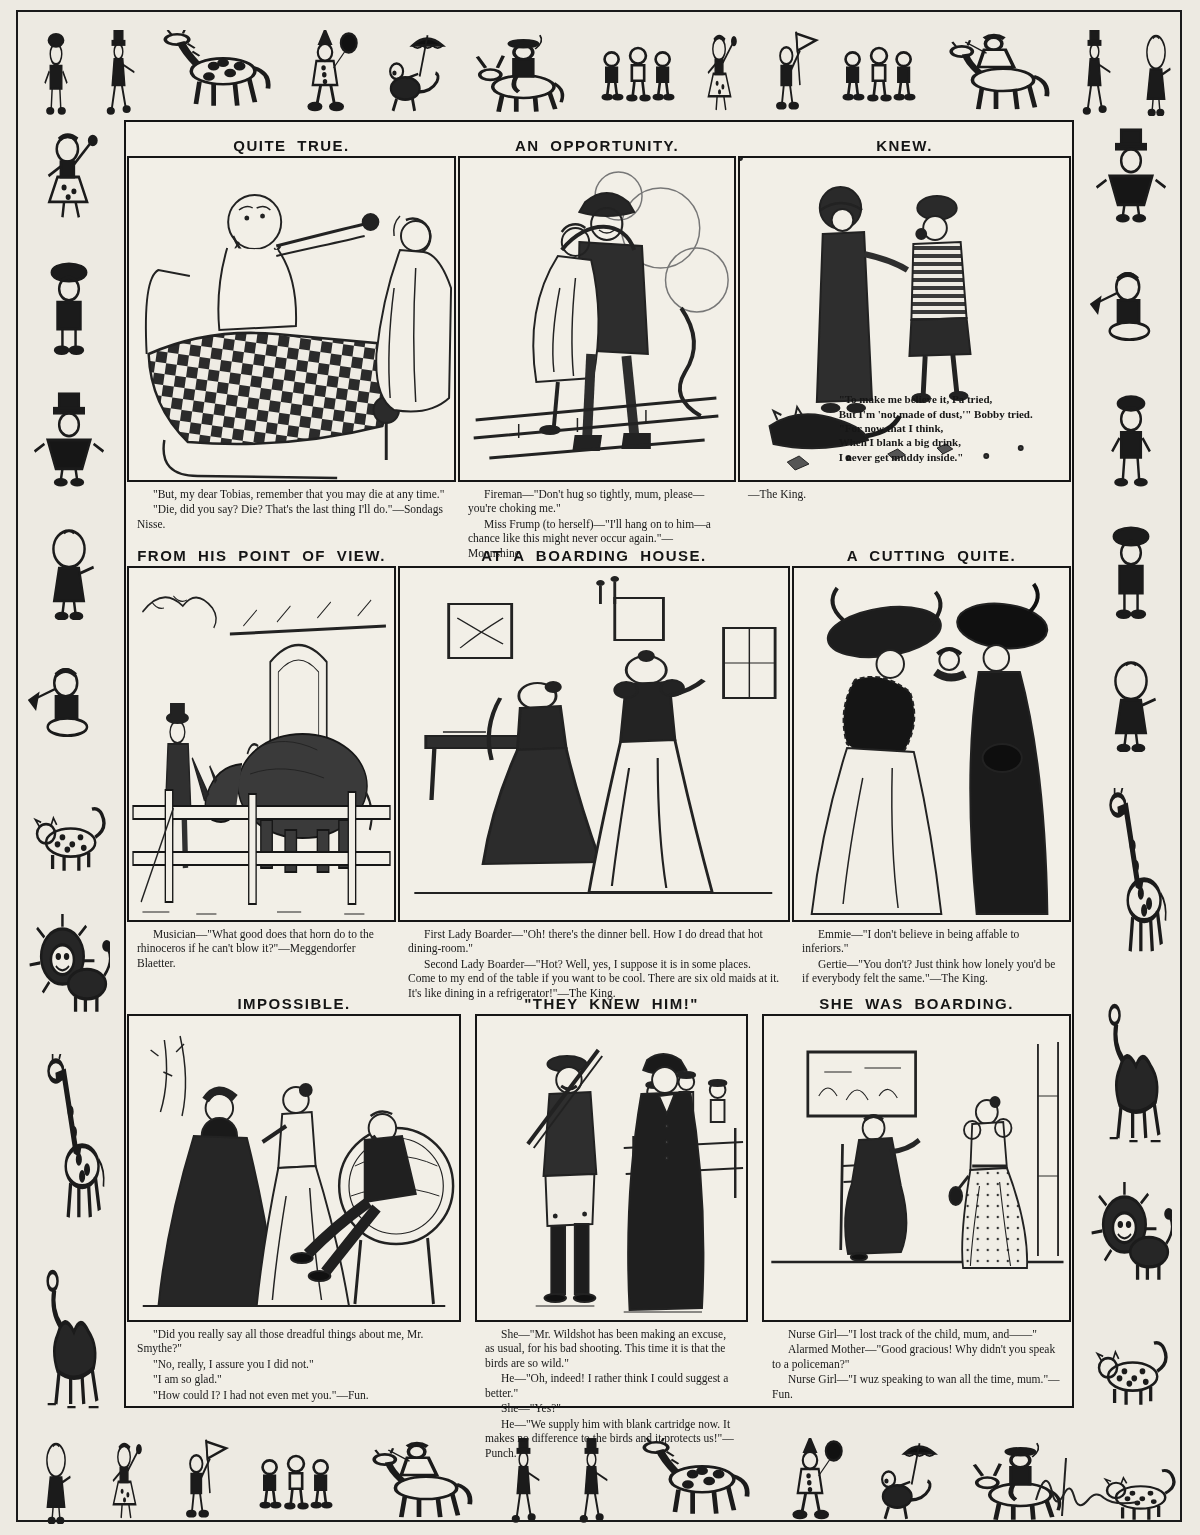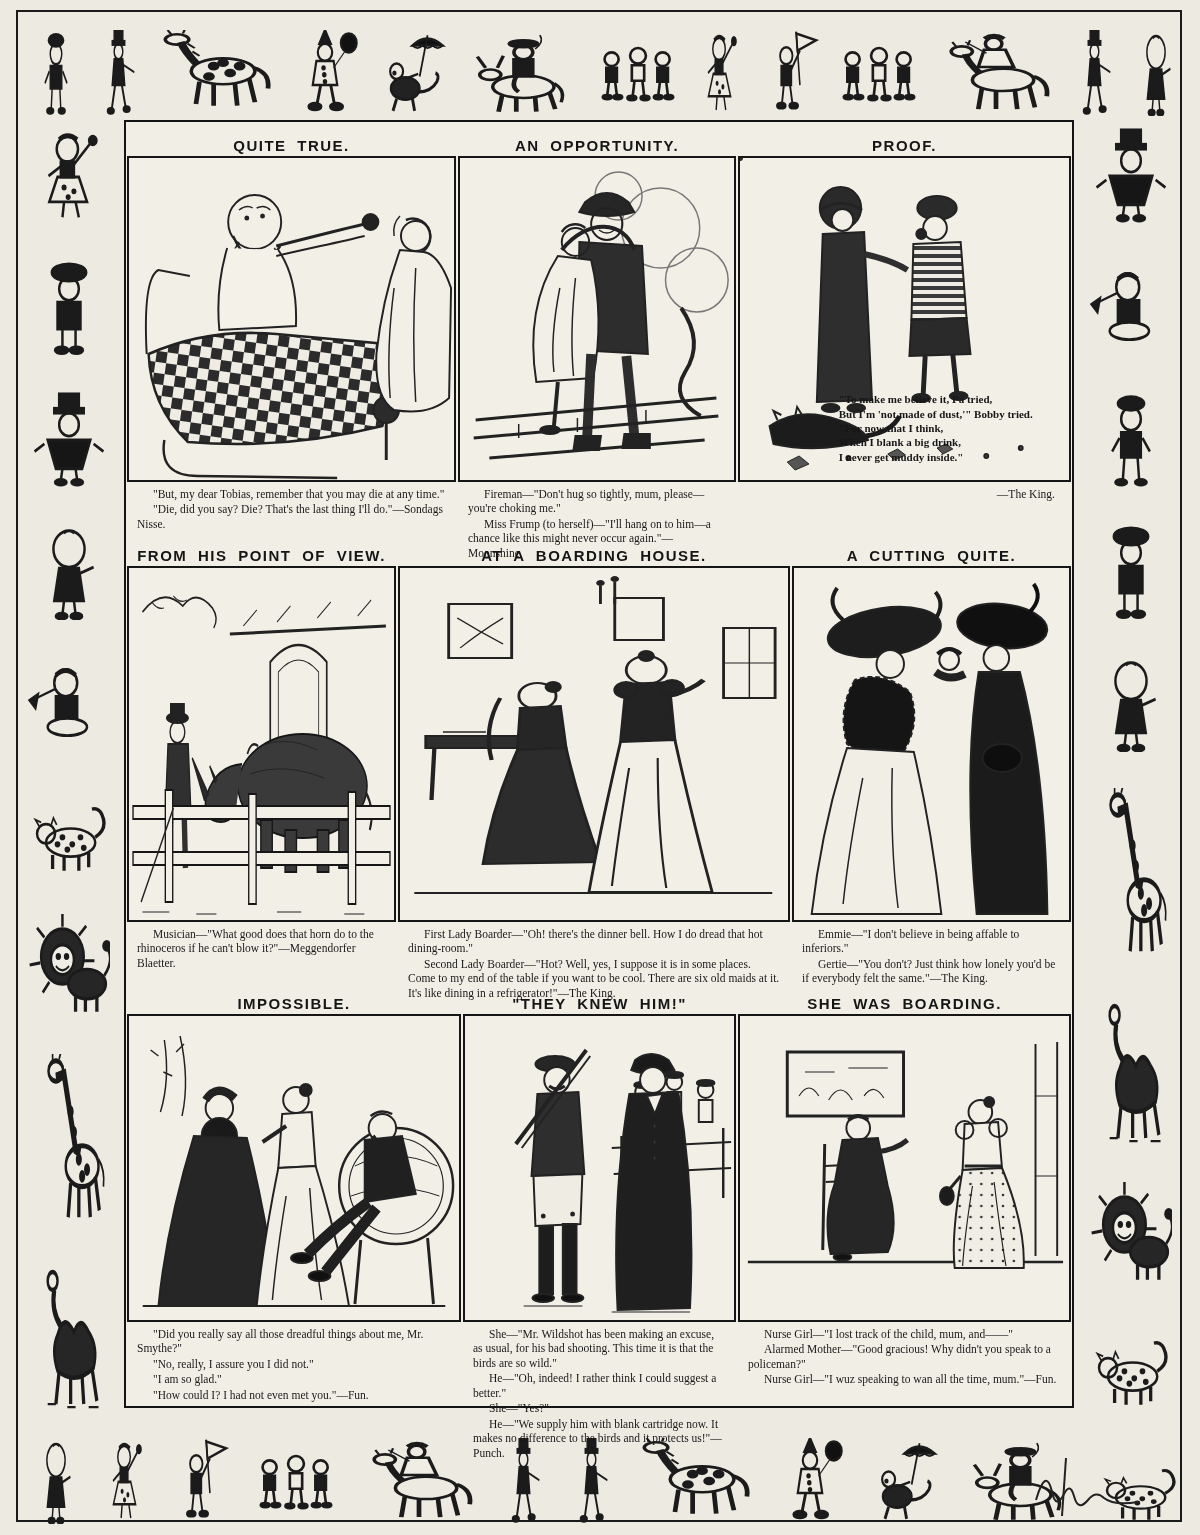--- a/index.html
+++ b/index.html
@@ -32,33 +32,33 @@
   .strip-v .fig[data-name="lion-figure"]{height:106px;}
   .strip-v .fig[data-name="leopard-figure"]{height:88px;}
 
   
   .content{position:absolute;left:124px;top:120px;width:950px;height:1288px;
     border:2.5px solid #141414;box-sizing:border-box;background:#f1eee6;
     display:flex;flex-direction:column;}
   .crow{display:grid;}
   .crow1{height:410px;grid-template-columns:331px 280px 1fr;}
   .crow2{height:448px;grid-template-columns:271px 394px 1fr;}
-  .crow3{flex:1;grid-template-columns:336px 275px 1fr;}
+  .crow3{flex:1;grid-template-columns:336px 275px 1fr;gap:12px;}
   .cell{display:flex;flex-direction:column;min-width:0;padding:13px 1px;}
   .ptitle{height:21px;line-height:21px;text-align:center;
     font-family:"Liberation Sans", sans-serif;font-weight:bold;font-size:15px;
     letter-spacing:1.5px;word-spacing:5px;color:#151515;white-space:nowrap;overflow:hidden;}
   .art{position:relative;border:2.5px solid #161616;background:#f2efe7;overflow:hidden;}
   .crow1 .art{height:322px;}
   .crow2 .art{height:352px;}
   .crow3 .art{height:304px;}
   .art svg.scene{display:block;width:100%;height:100%;}
   .caption{flex:1;padding:5px 10px 0 10px;font-size:11.5px;line-height:1.26;color:#191919;}
   .caption p{margin:0 0 1px 0;text-indent:16px;}
-  .caption-right{text-align:right;padding-right:16px;}
+  .caption-right{text-align:left;padding-right:16px;}
   .caption-right p{text-indent:0;}
   .verse{position:absolute;left:30%;bottom:5%;width:67%;
     font-size:11px;font-weight:bold;line-height:1.3;color:#161616;}
   #signature{position:absolute;left:1026px;top:1450px;width:130px;height:74px;}
   .hidden-defs{position:absolute;width:0;height:0;overflow:hidden;}
 </style>
 </head>
 <body>
 
 <svg class="hidden-defs" aria-hidden="true">
@@ -532,21 +532,21 @@
             </g>
           </svg>
         </div>
         <div class="caption" data-name="panel-caption">
           <p data-name="caption-line">Fireman—"Don't hug so tightly, mum, please—you're choking me."</p>
           <p data-name="caption-line">Miss Frump (to herself)—"I'll hang on to him—a chance like this might never occur again."—Moonshine.</p>
         </div>
       </div>
 
       <div class="cell" data-name="panel-proof">
-        <div class="ptitle" data-name="panel-title">PROOF.</div>
+        <div class="ptitle" data-name="panel-title">KNEW.</div>
         <div class="art" data-name="panel-artwork-proof">
           <svg class="scene" viewBox="0 0 334 322" preserveAspectRatio="none" data-name="two-children-illustration">
             <g stroke="#222" stroke-width="2" fill="none">
               <circle cx="102" cy="50" r="21" fill="#2a2a2a"></circle>
               <path d="M82,52 q20,-14 42,0" stroke-width="2.5"></path>
               <circle cx="104" cy="62" r="11" fill="#f2efe7"></circle>
               <path d="M84,76 L126,74 L134,242 L78,244 Z" fill="#2e2e2e"></path>
               <path d="M126,96 q28,6 44,16" stroke-width="6" stroke="#2e2e2e"></path>
               <ellipse cx="92" cy="250" rx="9" ry="4" fill="#222"></ellipse>
                 <ellipse cx="118" cy="250" rx="9" ry="4" fill="#222"></ellipse>

